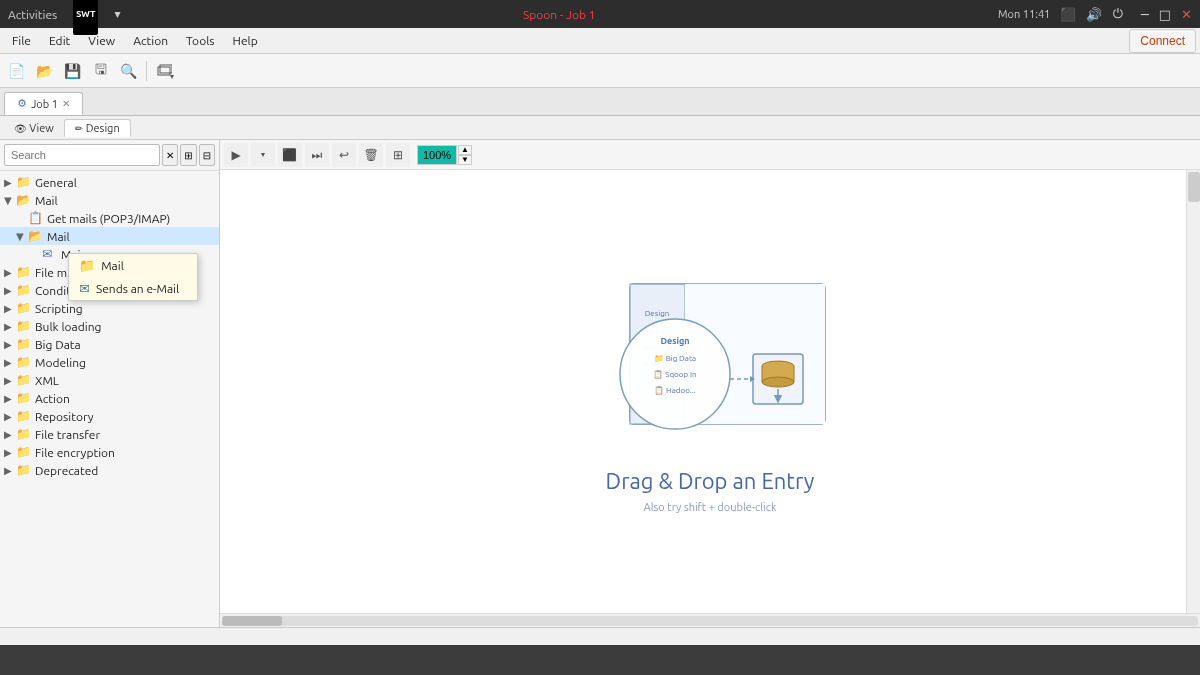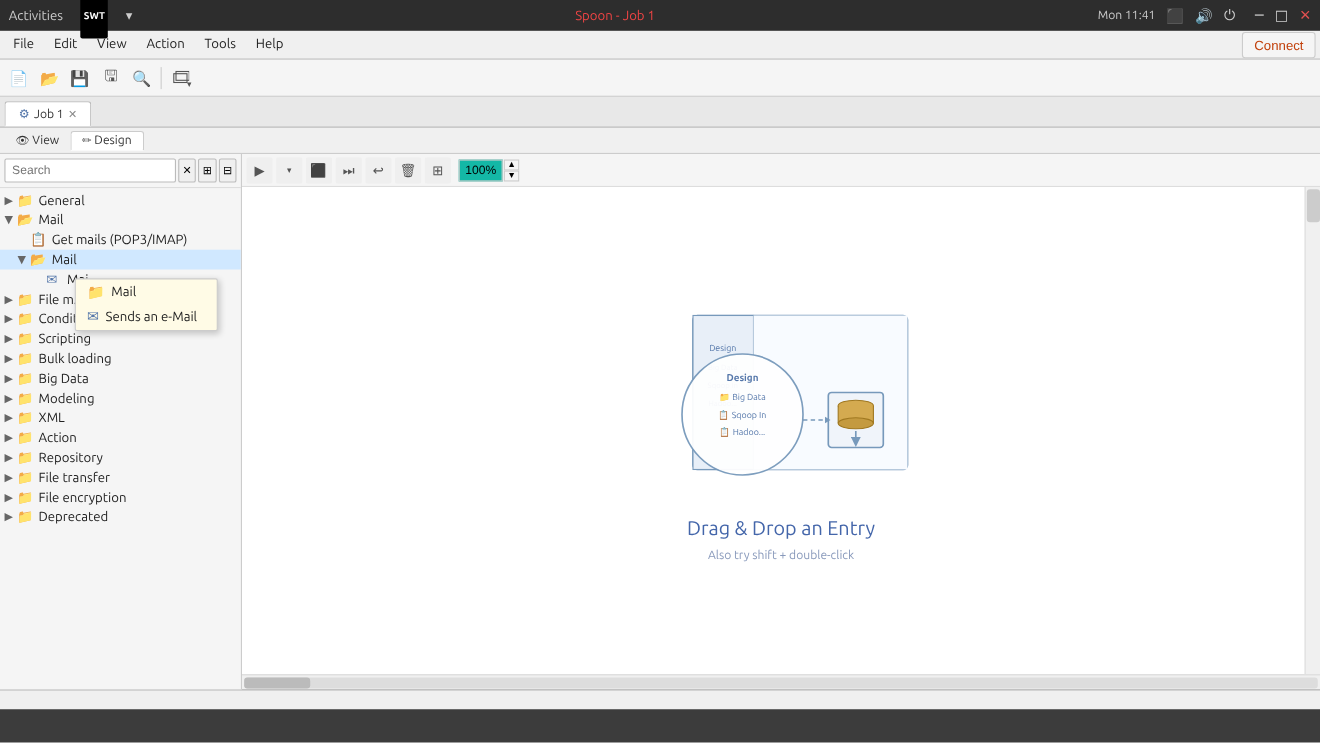--- a/index.html
+++ b/index.html
@@ -507,21 +507,21 @@
 
           <text x="100" y="100" text-anchor="middle" font-size="9" fill="#5577aa" font-weight="bold">Design</text>
           <text x="100" y="117" text-anchor="middle" font-size="8" fill="#5577aa">📁 Big Data</text>
           <text x="100" y="133" text-anchor="middle" font-size="8" fill="#5577aa">📋 Sqoop In</text>
           <text x="100" y="149" text-anchor="middle" font-size="8" fill="#5577aa">📋 Hadoo...</text>
 
           <line x1="155" y1="135" x2="178" y2="135" stroke="#7799bb" stroke-width="1.5" stroke-dasharray="4,3"></line>
           <polygon points="175,132 180,135 175,138" fill="#7799bb"></polygon>
         </svg>
 
-        <div style="font-size:18px;color:#4466aa;font-weight:400;margin-top:16px;">Drag &amp; Drop an Entry</div>
+        <div style="font-size:22px;color:#4466aa;font-weight:400;margin-top:16px;">Drag &amp; Drop an Entry</div>
         <div style="font-size:11px;color:#8899bb;">Also try shift + double-click</div>
       </div>
 
       <div style="position:absolute;right:0;top:0;width:14px;height:100%;background:#f0f0f0;border-left:1px solid #ddd;">
         <div style="width:12px;height:30px;background:#ccc;border-radius:3px;margin:2px auto;"></div>
       </div>
     </div>
 
     <div style="height:14px;background:#f0f0f0;border-top:1px solid #ddd;display:flex;align-items:center;padding:0 2px;">
       <div style="flex:1;height:10px;background:#ddd;border-radius:3px;position:relative;">

